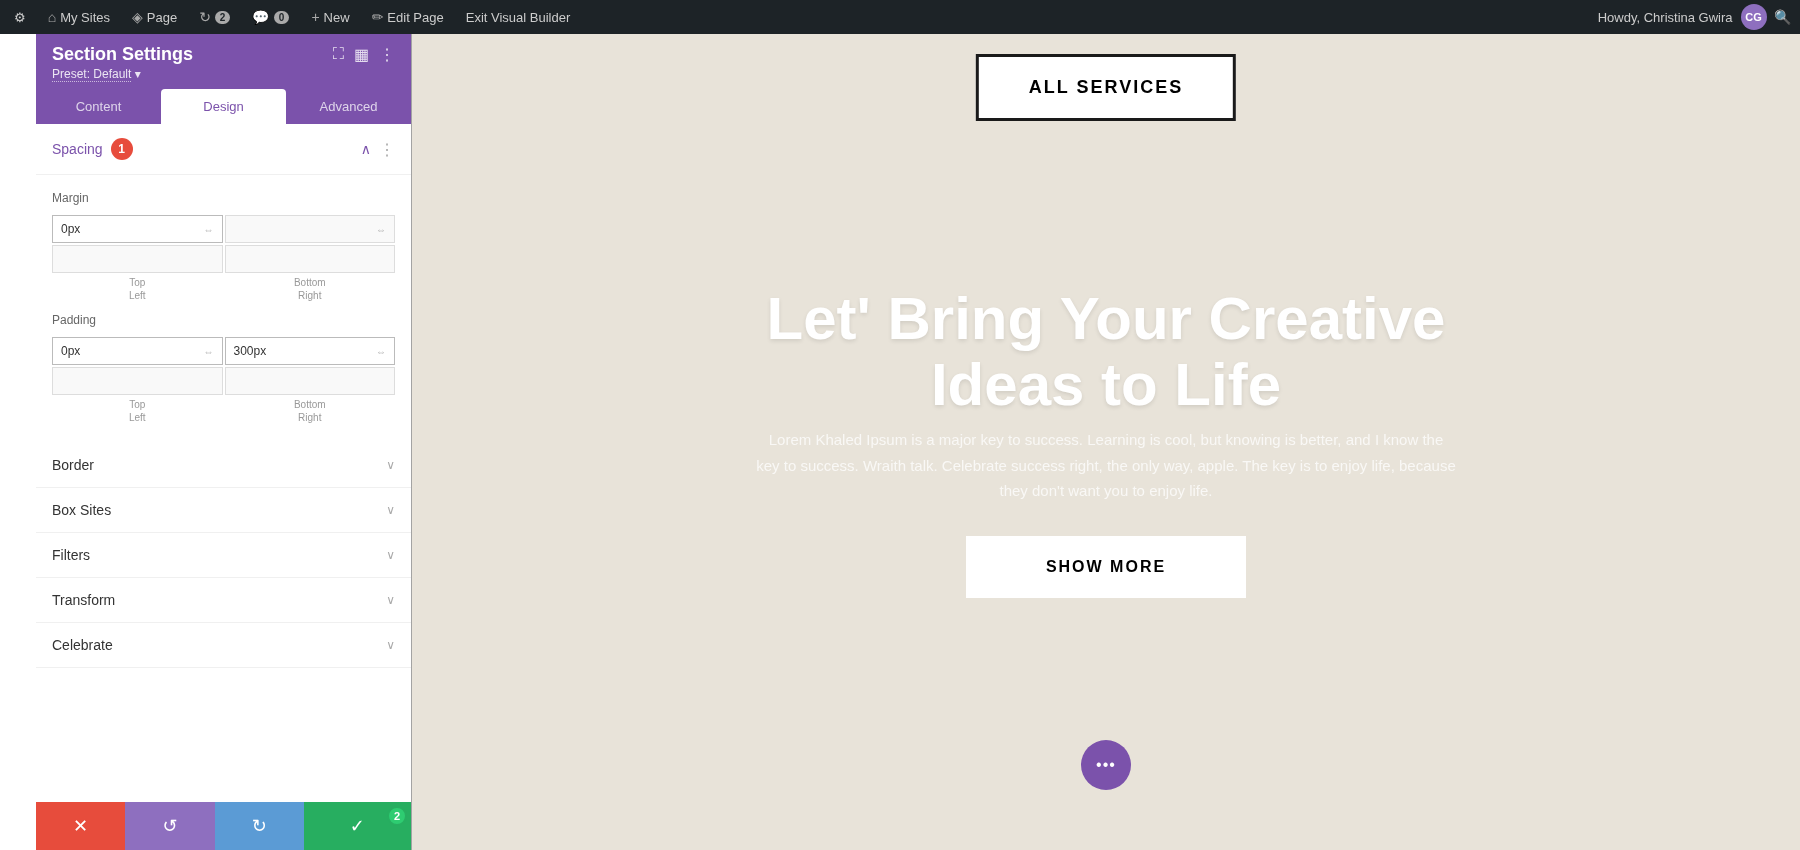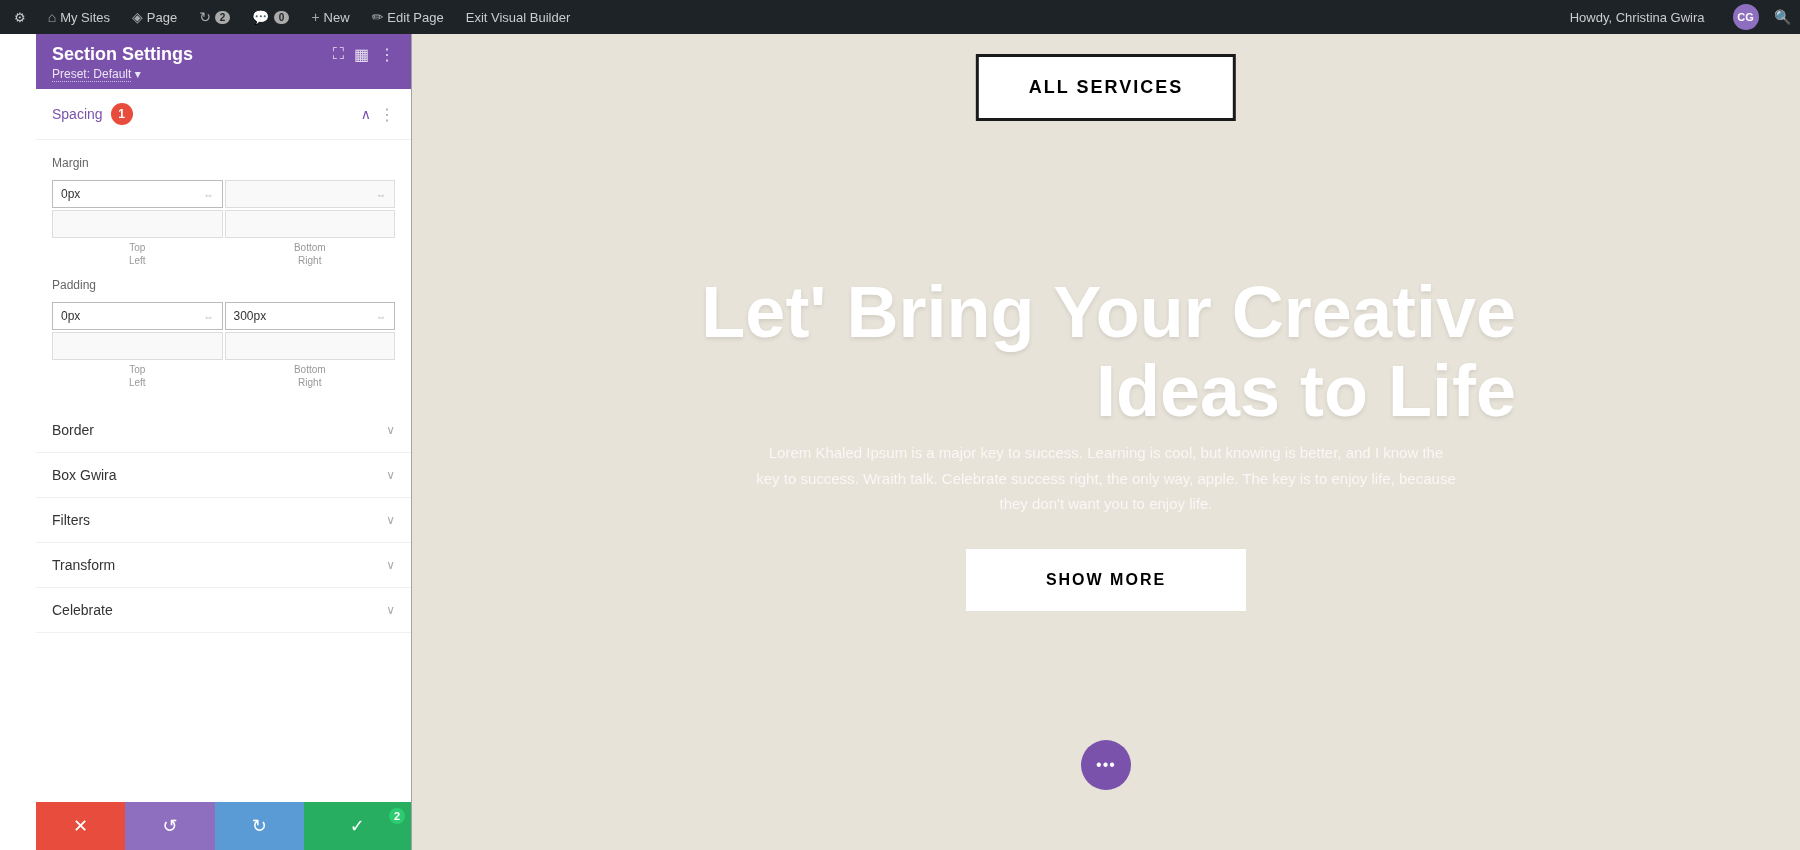--- a/index.html
+++ b/index.html
@@ -18,21 +18,21 @@
     }
     .top-nav-left {
       display: flex;
       align-items: center;
       gap: 10px;
     }
     .top-nav-right {
       margin-left: auto;
       display: flex;
       align-items: center;
-      gap: 16px;
+      gap: 8px;
       color: #ccc;
       font-size: 13px;
     }
     .nav-item {
       display: flex;
       align-items: center;
       gap: 4px;
       color: #ccc;
       font-size: 13px;
       cursor: pointer;
@@ -46,21 +46,21 @@
       border-radius: 10px;
       padding: 1px 5px;
       font-size: 10px;
       font-weight: bold;
     }
     .avatar {
       width: 26px; height: 26px;
       border-radius: 50%;
       background: #8e6fbf;
       display: flex; align-items: center; justify-content: center;
-      color: white; font-size: 11px; font-weight: bold; margin-left: 12px;
+      color: white; font-size: 11px; font-weight: bold;
     }
 
     
     .main-area {
       display: flex;
       flex: 1;
       overflow: hidden;
     }
 
     
@@ -310,27 +310,26 @@
       text-transform: uppercase;
     }
 
     
     .hero-content {
       text-align: center;
       padding: 40px;
       max-width: 900px;
     }
     .hero-title {
-      font-size: 72px;
+      font-size: 60px;
       font-weight: 800;
       color: white;
       line-height: 1.1;
       margin-bottom: 9px;
       text-shadow: 0 2px 4px rgba(0,0,0,0.1);
-      text-align: right;
     }
     .hero-desc {
       font-size: 15px;
       color: rgba(255,255,255,0.75);
       line-height: 1.7;
       margin-bottom: 32px;
       max-width: 700px;
       margin-left: auto;
       margin-right: auto;
     }
@@ -417,20 +416,25 @@
           <span class="panel-header-icon">⛶</span>
           <span class="panel-header-icon">▦</span>
           <span class="panel-header-icon">⋮</span>
         </div>
       </div>
       <div class="panel-preset">
         <span>Preset: Default</span> ▾
       </div>
     </div>
 
+    <div class="panel-tabs">
+      <div class="tab-item">Content</div>
+      <div class="tab-item active">Design</div>
+      <div class="tab-item">Advanced</div>
+    </div>
 
     <div class="panel-body">
 
       <div class="section-header">
         <div class="section-header-left">
           <span class="section-title active">Spacing</span>
           <div class="badge-red">1</div>
         </div>
         <div class="section-header-right">
           <span style="color:#7b52ab; font-size:14px;">∧</span>
@@ -491,21 +495,21 @@
 
       <div class="section-header">
         <div class="section-header-left">
           <span class="section-title">Border</span>
         </div>
         <span class="chevron">∨</span>
       </div>
 
       <div class="section-header">
         <div class="section-header-left">
-          <span class="section-title">Box Gwira</span>
+          <span class="section-title">Box Sites</span>
         </div>
         <span class="chevron">∨</span>
       </div>
 
       <div class="section-header">
         <div class="section-header-left">
           <span class="section-title">Filters</span>
         </div>
         <span class="chevron">∨</span>
       </div>

